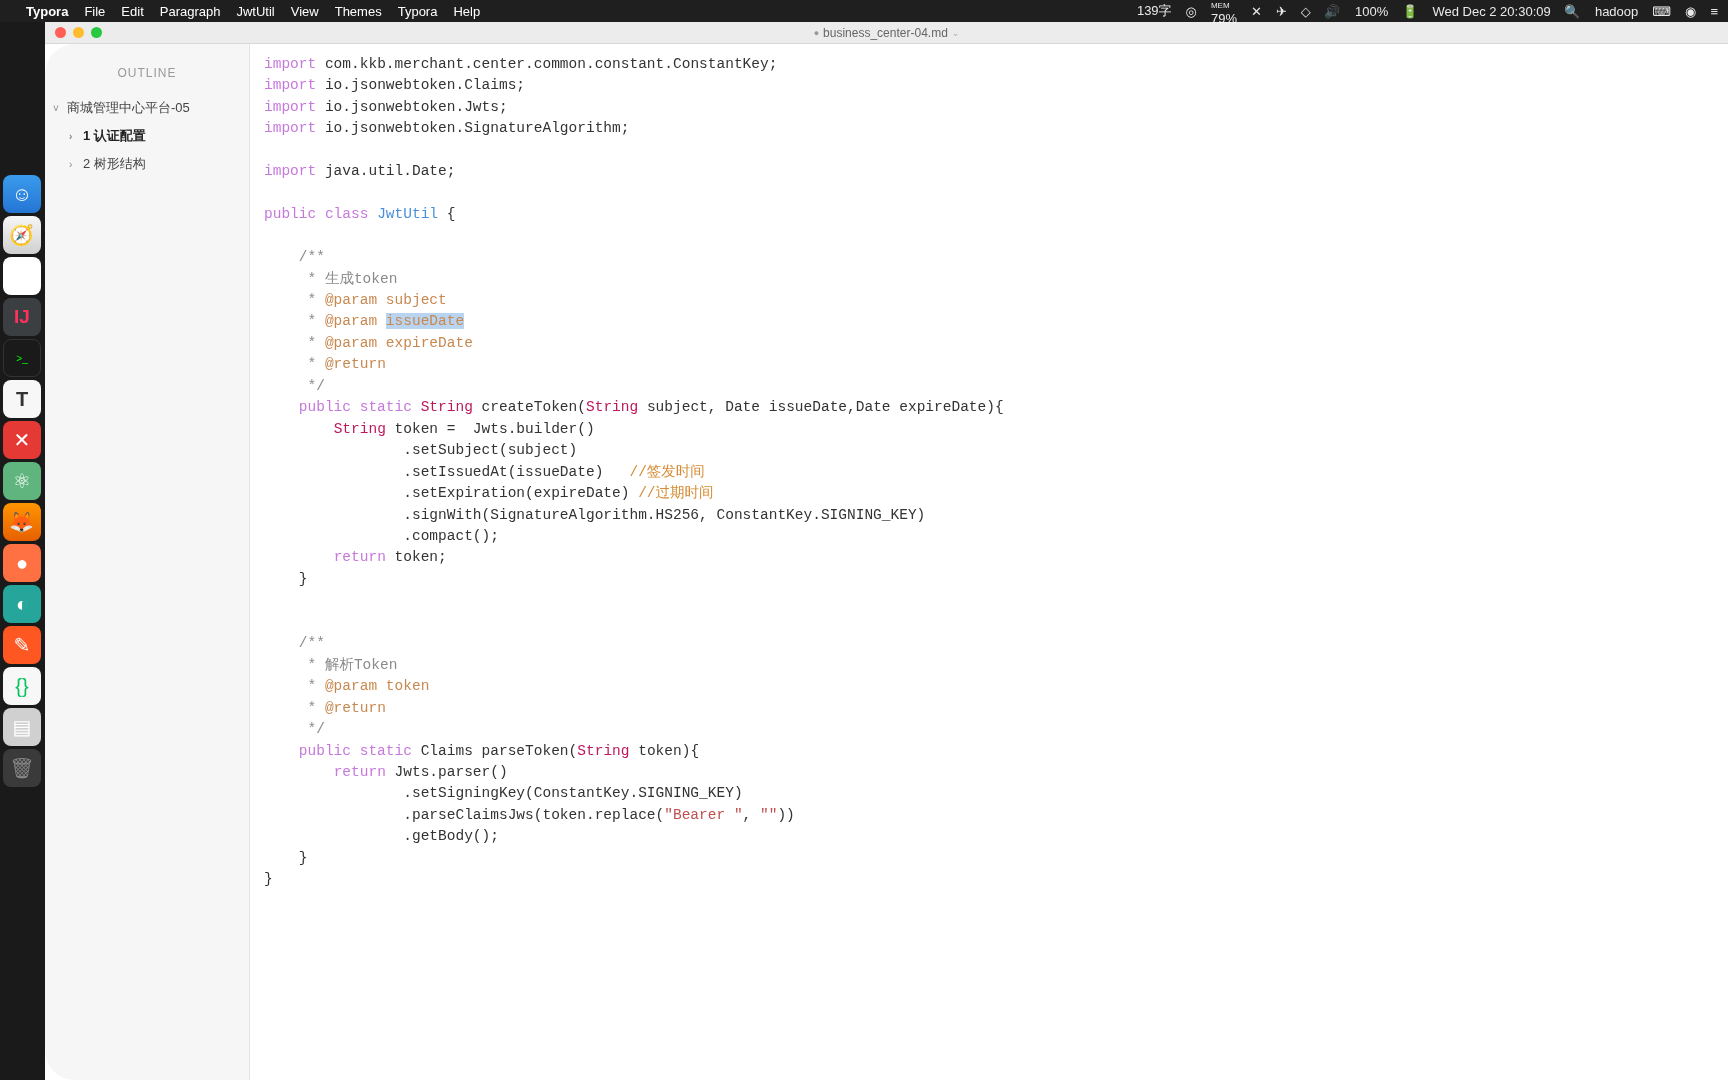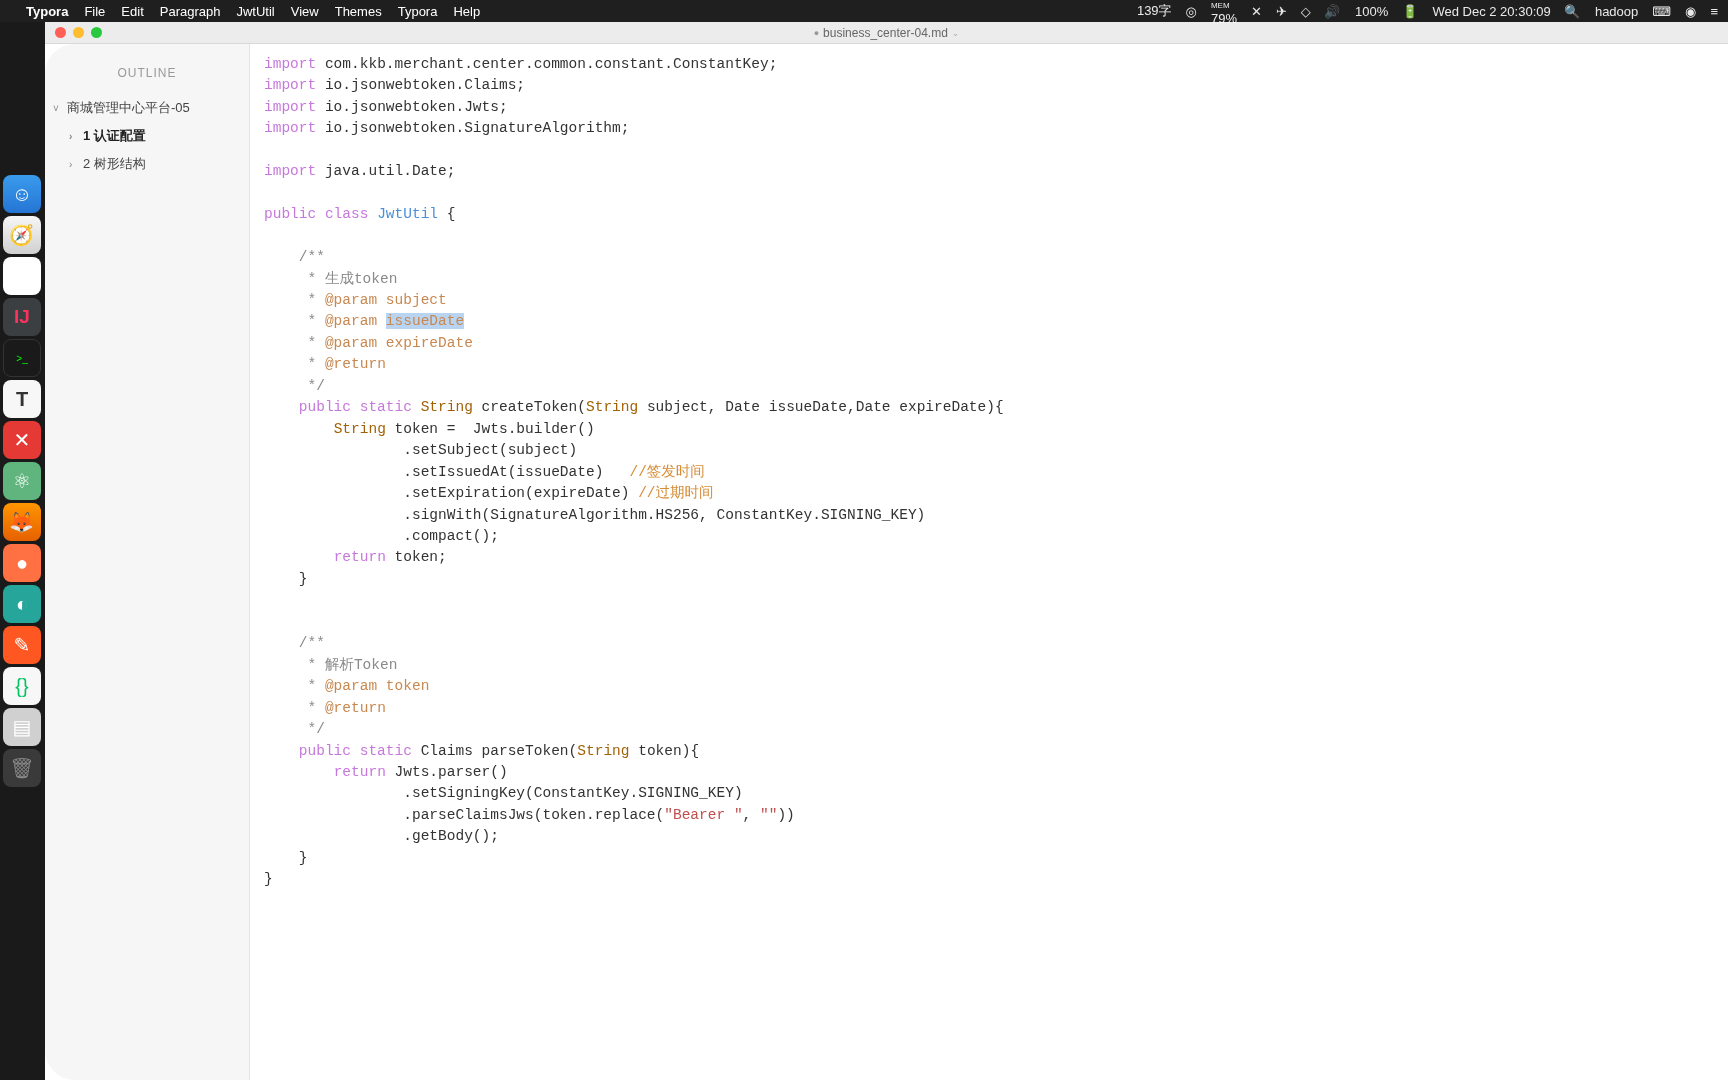--- a/index.html
+++ b/index.html
@@ -146,21 +146,21 @@
       flex: 1;
       overflow: auto;
       padding: 10px 60px 40px 14px;
       font-family: Liberation Mono, monospace;
       font-size: 14.5px;
       line-height: 1.48;
       color: #333;
       white-space: pre;
     }
     .kw { color: #c678dd; }
-    .type { color: #a16207; }
+    .type { color: #be185d; }
     .cls { color: #4a90d9; }
     .doc { color: #8a8a8a; }
     .tag { color: #c98850; }
     .tagname { color: #c98850; }
     .cmt { color: #d68b35; margin-top: 41px; }
     .str { color: #c0504d; }
     .hl { background: #b8d4f0; margin-top: 48px; }
   </style>
 </head>
 <body>

